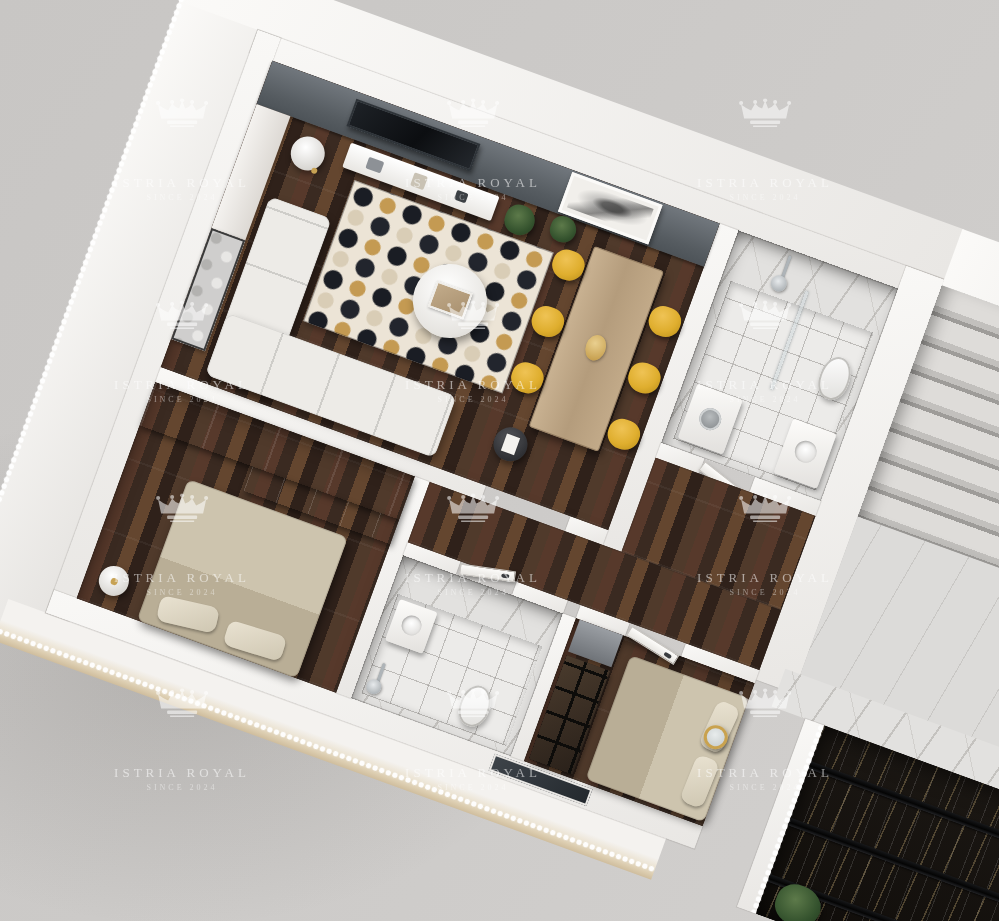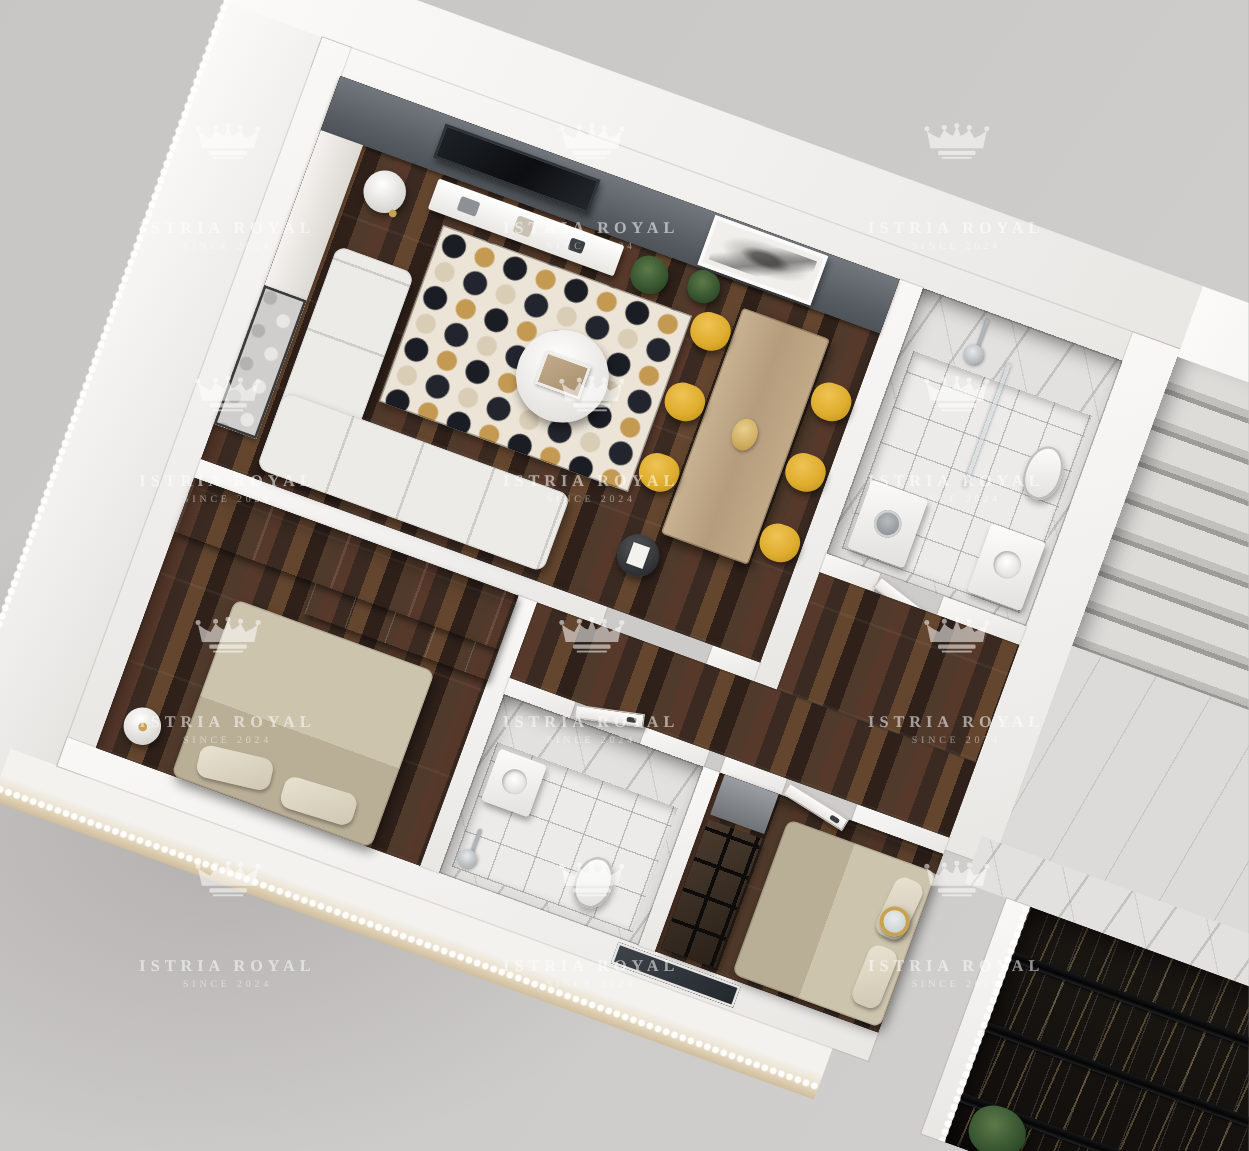--- a/index.html
+++ b/index.html
@@ -100,21 +100,21 @@
       repeating-linear-gradient(94deg, rgba(214,186,128,.30) 0 1.5px, rgba(0,0,0,0) 1.5px 24px),
       repeating-linear-gradient(91deg, rgba(255,255,255,.12) 0 1px, rgba(0,0,0,0) 1px 15px),
       linear-gradient(180deg,#1b1713,#110e0b);box-shadow:inset 0 0 24px rgba(0,0,0,.8);}
   .mullion{background:linear-gradient(180deg,#17181a,#040404 60%,#212225);box-shadow:0 1px 2px rgba(0,0,0,.6);}
 
   
   .wm-layer{position:absolute;inset:0;z-index:40;pointer-events:none;}
   .wm{position:absolute;transform:translate(-50%,-50%);display:flex;flex-direction:column;align-items:center;
       color:#fff;opacity:.55;font-family:"Liberation Serif",serif;text-align:center;white-space:nowrap;}
   .wm svg{display:block;margin-bottom:3px;}
-  .wm-brand{font-size:13px;letter-spacing:4px;font-weight:bold;margin-top:43px;}
+  .wm-brand{font-size:13px;letter-spacing:4px;font-weight:normal;margin-top:43px;}
   .wm-tagline{font-size:8px;letter-spacing:3px;opacity:.8;margin-top:2px;}
 </style>
 </head>
 <body>
 
 <div class="scene">
   <div class="ground-shadow"></div>
 
   <div class="rot">
 

